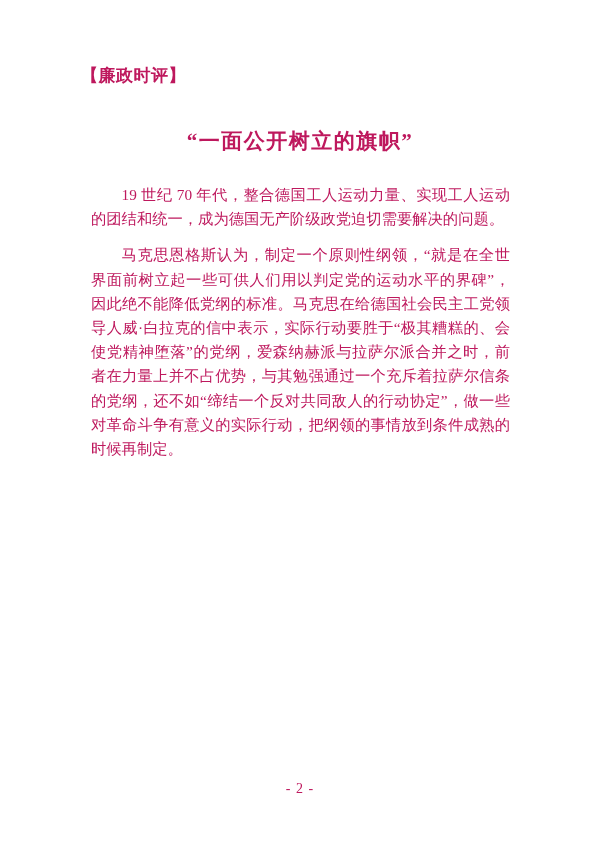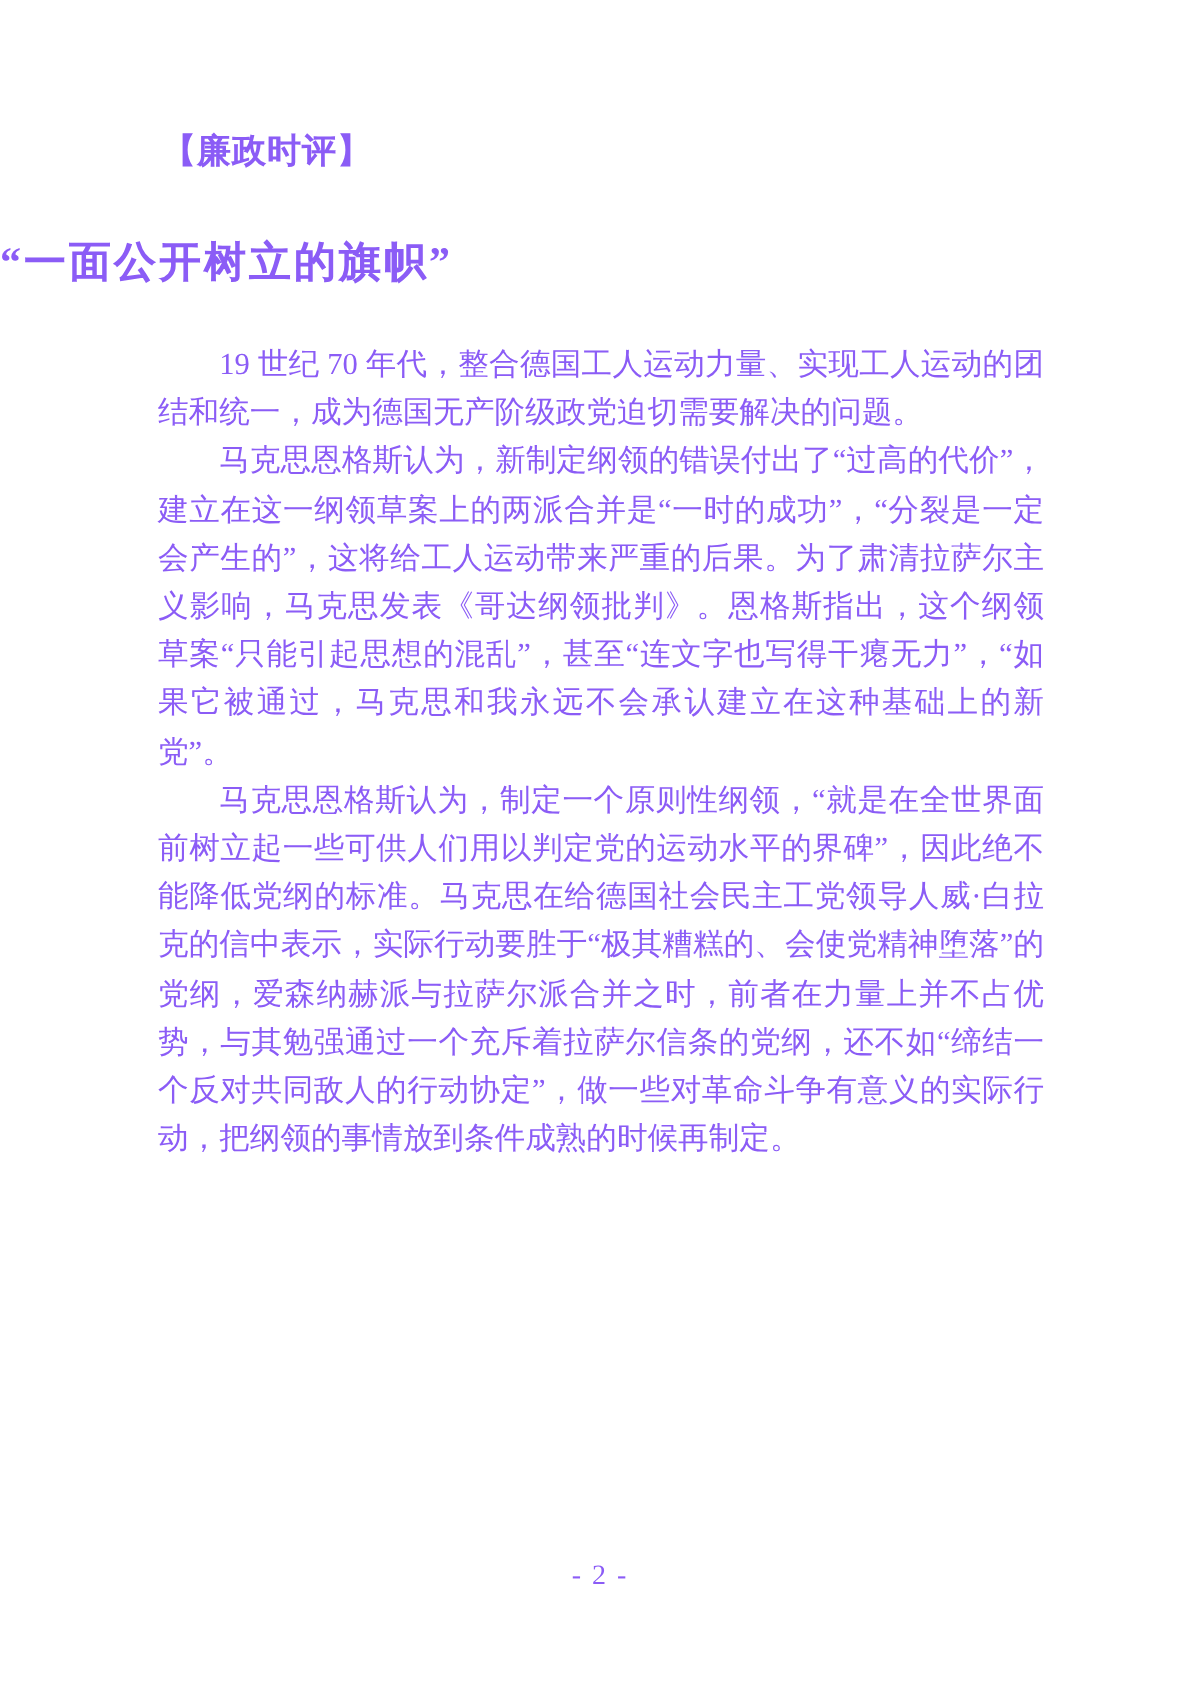--- a/index.html
+++ b/index.html
@@ -5,56 +5,56 @@
   html, body {
     margin: 0;
     padding: 0;
     background: #ffffff;
   }
   .page {
     position: relative;
     width: 600px;
     height: 849px;
     background: #ffffff;
-    color: #8b5cf6;
+    color: #be185d;
     font-family: "Liberation Serif", "DejaVu Serif", serif;
     overflow: hidden;
   }
   .column-header {
     position: absolute;
     top: 64px;
     left: 81px;
     font-size: 17px;
     font-weight: bold;
     letter-spacing: 0.5px;
     white-space: nowrap;
   }
   .article-title {
     position: absolute;
     top: 117px;
     left: 0;
     right: 0;
-    margin: 0;
-    text-align: left;
+    margin: 10px;
+    text-align: center;
     font-size: 21px;
     font-weight: bold;
     letter-spacing: 1.5px;
   }
   .article-body {
     position: absolute;
     top: 171px;
     left: 79px;
     width: 443px;
     font-size: 15.3px;
     line-height: 24.2px;
     text-align: justify;
     text-justify: inter-ideograph;
   }
   .article-body p {
-    margin: 0;
+    margin: 12px;
     padding: 0;
     text-indent: 2em;
   }
   .page-footer {
     position: absolute;
     top: 781px;
     left: 0;
     right: 0;
     text-align: center;
     font-size: 14px;
@@ -64,18 +64,17 @@
 </head>
 <body>
 
 <div class="page">
   <div class="column-header">【廉政时评】</div>
 
   <h1 class="article-title">“一面公开树立的旗帜”</h1>
 
   <div class="article-body">
     <p>19 世纪 70 年代，整合德国工人运动力量、实现工人运动的团结和统一，成为德国无产阶级政党迫切需要解决的问题。</p>
-    <p>马克思恩格斯认为，新制定纲领的错误付出了“过高的代价”，建立在这一纲领草案上的两派合并是“一时的成功”，“分裂是一定会产生的”，这将给工人运动带来严重的后果。为了肃清拉萨尔主义影响，马克思发表《哥达纲领批判》。恩格斯指出，这个纲领草案“只能引起思想的混乱”，甚至“连文字也写得干瘪无力”，“如果它被通过，马克思和我永远不会承认建立在这种基础上的新党”。</p>
     <p>马克思恩格斯认为，制定一个原则性纲领，“就是在全世界面前树立起一些可供人们用以判定党的运动水平的界碑”，因此绝不能降低党纲的标准。马克思在给德国社会民主工党领导人威·白拉克的信中表示，实际行动要胜于“极其糟糕的、会使党精神堕落”的党纲，爱森纳赫派与拉萨尔派合并之时，前者在力量上并不占优势，与其勉强通过一个充斥着拉萨尔信条的党纲，还不如“缔结一个反对共同敌人的行动协定”，做一些对革命斗争有意义的实际行动，把纲领的事情放到条件成熟的时候再制定。</p>
   </div>
 
   <div class="page-footer">- 2 -</div>
 </div>
 
 </body></html>

